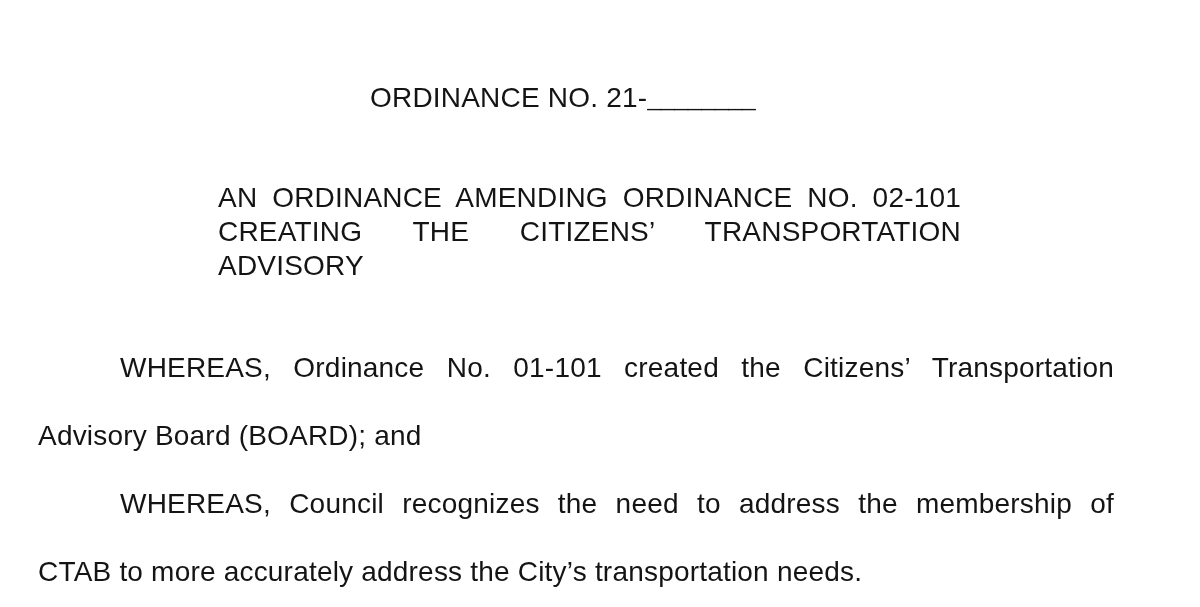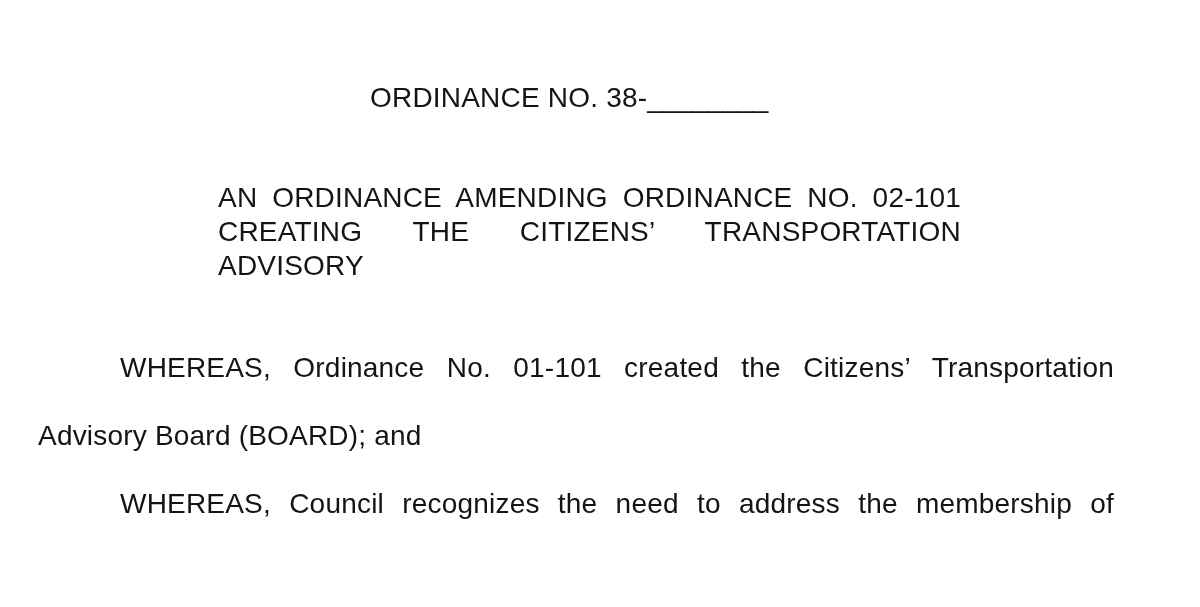--- a/index.html
+++ b/index.html
@@ -20,20 +20,21 @@
   }
   .title {
     position: absolute;
     left: 370px;
     top: 81px;
     line-height: 34px;
     white-space: nowrap;
   }
   .title .blank {
     letter-spacing: -0.5px;
+    font-family: Liberation Serif, serif;
   }
   .caption {
     position: absolute;
     left: 205px;
     top: 181px;
     width: 743px;
     margin-left: 13px;
   }
   .cap-line {
     line-height: 34px;
@@ -54,29 +55,30 @@
   }
   .indent {
     padding-left: 82px;
   }
 </style>
 </head>
 <body>
 
 <div class="page">
 
-  <div class="title"><span>ORDINANCE NO. 38-</span><span class="blank">________</span></div>
+  <div class="title"><span>ORDINANCE NO. 21-</span><span class="blank">________</span></div>
 
   <div class="caption">
     <div class="cap-line just">AN ORDINANCE AMENDING ORDINANCE NO. 02-101</div>
     <div class="cap-line just">CREATING THE CITIZENS’ TRANSPORTATION ADVISORY</div>
   </div>
 
   <div class="para p1">
     <div class="body-line just indent">WHEREAS, Ordinance No. 01-101 created the Citizens’ Transportation</div>
     <div class="body-line">Advisory Board (BOARD); and</div>
   </div>
 
   <div class="para p2">
     <div class="body-line just indent">WHEREAS, Council recognizes the need to address the membership of</div>
+    <div class="body-line">CTAB to more accurately address the City’s transportation needs.</div>
   </div>
 
 </div>
 
 </body></html>

